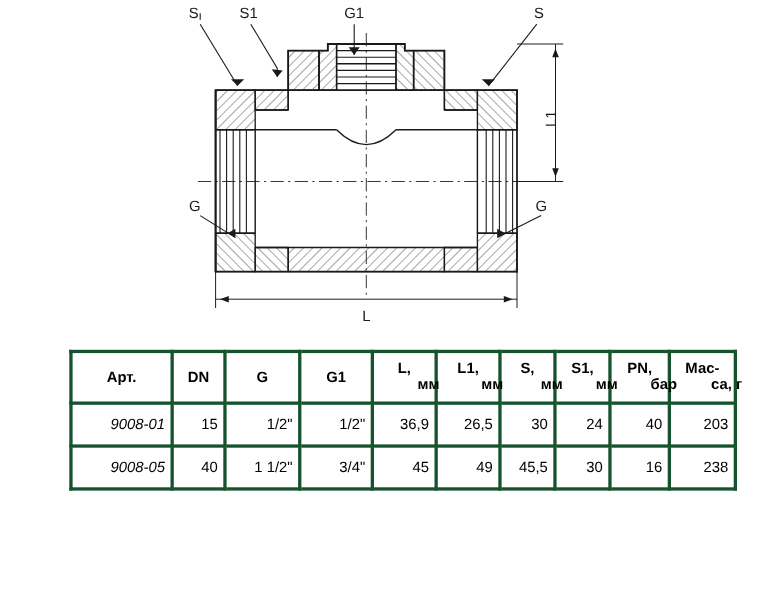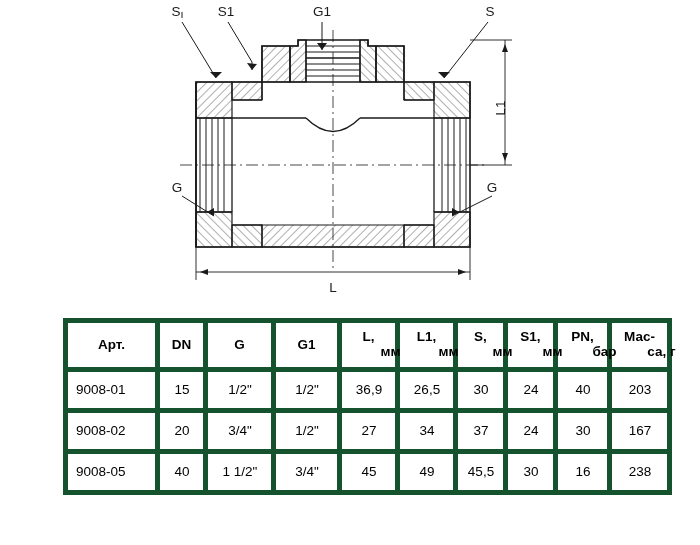--- a/index.html
+++ b/index.html
@@ -41,41 +41,42 @@
     width: 574px;
   }
   table.spec {
     border-collapse: collapse;
     width: 574px;
     table-layout: fixed;
     background: #ffffff;
   }
   table.spec th,
   table.spec td {
-    border: 5px solid #14532d;
+    border: 3px solid #14532d;
     font-size: 13.5px;
     line-height: 1.15;
     padding: 3px 5px;
     vertical-align: middle;
     white-space: nowrap;
   }
   table.spec thead th {
     font-weight: bold;
     text-align: center;
     height: 40px;
     padding: 2px 3px;
   }
   table.spec tbody td {
     height: 30px;
-    text-align: center;
+    text-align: right;
     padding-left: 6px;
   }
   table.spec tbody td.art {
-    text-align: left;
+    text-align: right;
     padding-left: 8px;
+    font-style: italic;
   }
   
   col.c-art  { width: 92px; }
   col.c-dn   { width: 48px; }
   col.c-g    { width: 68px; }
   col.c-g1   { width: 66px; }
   col.c-l    { width: 58px; }
   col.c-l1   { width: 58px; }
   col.c-s    { width: 50px; }
   col.c-s1   { width: 50px; }
@@ -318,32 +319,20 @@
           <td>1/2"</td>
           <td>1/2"</td>
           <td>36,9</td>
           <td>26,5</td>
           <td>30</td>
           <td>24</td>
           <td>40</td>
           <td>203</td>
         </tr>
         <tr>
-          <td class="art">9008-02</td>
-          <td>20</td>
-          <td>3/4"</td>
-          <td>1/2"</td>
-          <td>27</td>
-          <td>34</td>
-          <td>37</td>
-          <td>24</td>
-          <td>30</td>
-          <td>167</td>
-        </tr>
-        <tr>
           <td class="art">9008-05</td>
           <td>40</td>
           <td>1 1/2"</td>
           <td>3/4"</td>
           <td>45</td>
           <td>49</td>
           <td>45,5</td>
           <td>30</td>
           <td>16</td>
           <td>238</td>

